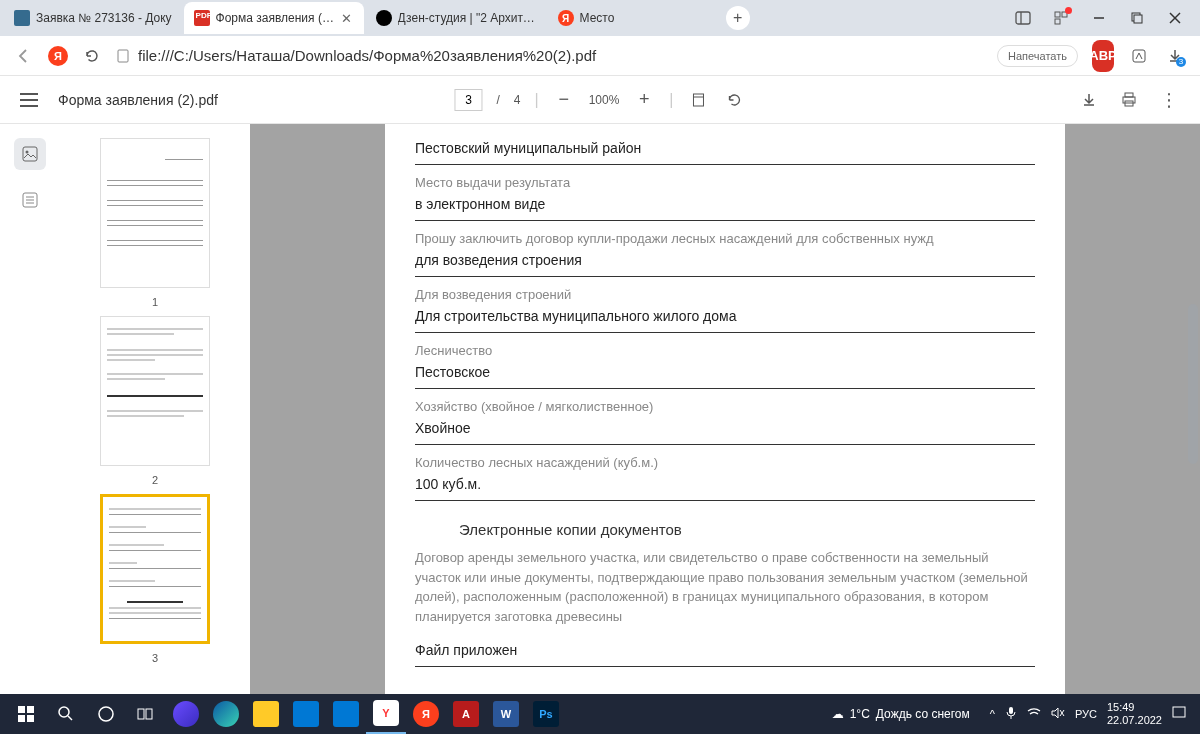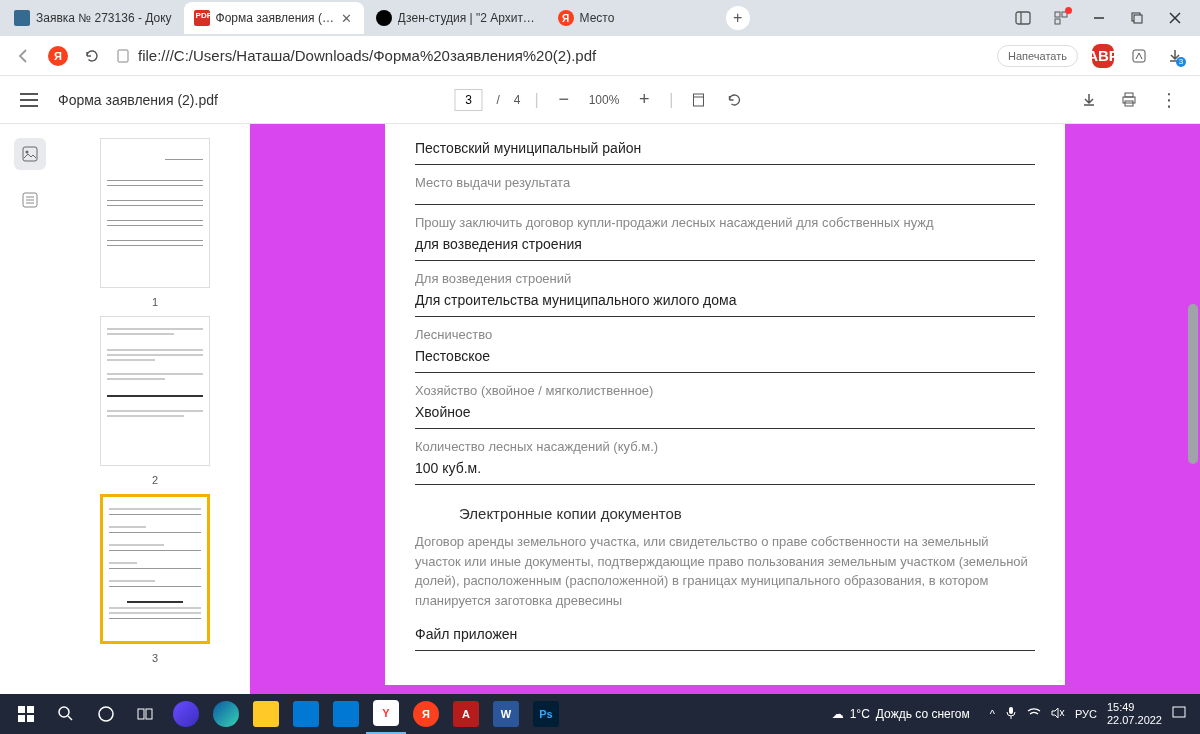--- a/index.html
+++ b/index.html
@@ -31,36 +31,36 @@
 .content{display:flex;height:610px;background:#eceff1}
 .sidebar{width:60px;background:#fff;display:flex;flex-direction:column;align-items:center;padding-top:14px;gap:14px}
 .sidebtn{width:32px;height:32px;border-radius:6px;display:flex;align-items:center;justify-content:center;color:#666}
 .sidebtn.active{background:#e8eaed}
 .thumbs{width:190px;background:#fff;overflow-y:auto;padding:14px 0;display:flex;flex-direction:column;align-items:center;gap:8px}
 .thumb{width:110px;height:150px;background:#fff;border:1px solid #ddd;position:relative;padding:8px 6px}
 .thumb.sel{border:3px solid #f0b400}
 .thumblabel{font-size:11px;color:#555;text-align:center}
 .thumbline{height:1px;background:#999;margin:4px 0}
 .thumbtext{height:2px;background:#ccc;margin:3px 0}
-.docarea{flex:1;background:#d946ef;overflow-y:auto;padding:0 20px;position:relative}
+.docarea{flex:1;background:#a3a3a3;overflow-y:auto;padding:0 20px;position:relative}
 .scrollbar-thumb{position:absolute;right:2px;top:180px;width:10px;height:160px;background:#a0a4a8;border-radius:5px}
 .page{background:#fff;margin:0 auto;width:680px;padding:10px 30px 30px}
 .field{border-bottom:1px solid #333;padding:6px 0 8px;margin-bottom:4px}
 .flabel{font-size:13px;color:#888;margin-bottom:6px}
 .fvalue{font-size:14px;color:#222}
 .sechead{font-size:15px;font-weight:normal;color:#333;margin:20px 0 10px 44px}
 .doctext{font-size:13px;color:#888;line-height:1.5;margin-bottom:10px}
 .taskbar{position:absolute;bottom:0;left:0;right:0;height:40px;background:#1f2738;display:flex;align-items:center;padding:0 6px}
 .tbtn{width:40px;height:40px;display:flex;align-items:center;justify-content:center;color:#fff}
 .tbicon{width:26px;height:26px;display:inline-flex;align-items:center;justify-content:center;border-radius:3px;font-size:11px;font-weight:bold}
 .tray{margin-left:auto;display:flex;align-items:center;gap:10px;color:#fff;font-size:11px;padding-right:8px}
 .traytime{line-height:1.2}
 .weather{display:flex;align-items:center;gap:6px;font-size:12px;color:#fff;margin-right:10px}
 .pdf-badge{background:#d93025;color:#fff;font-size:8px;padding:1px 2px;border-radius:2px;font-weight:bold}
-.abp-badge{background:#d93025;color:#fff;font-size:15px;width:22px;height:24px;border-radius:8px;display:flex;align-items:center;justify-content:center;font-weight:bold}
+.abp-badge{background:#d93025;color:#fff;font-size:13px;width:22px;height:32px;border-radius:8px;display:flex;align-items:center;justify-content:center;font-weight:bold}
 </style>
 </head>
 <body>
 
 <div class="tabbar">
   <div class="tab">
     <span class="tab-icon" style="background:#356b8e"></span>
     <span class="tab-label">Заявка № 273136 - Доку</span>
   </div>
   <div class="tab active">
@@ -271,20 +271,21 @@
     </div>
     <div class="thumblabel">3</div>
   </div>
   <div class="docarea">
     <div class="page">
       <div class="field">
         <div class="fvalue">Пестовский муниципальный район</div>
       </div>
       <div class="field">
         <div class="flabel">Место выдачи результата</div>
+        <div class="fvalue">в электронном виде</div>
       </div>
       <div class="field">
         <div class="flabel">Прошу заключить договор купли-продажи лесных насаждений для собственных нужд</div>
         <div class="fvalue">для возведения строения</div>
       </div>
       <div class="field">
         <div class="flabel">Для возведения строений</div>
         <div class="fvalue">Для строительства муниципального жилого дома</div>
       </div>
       <div class="field">

